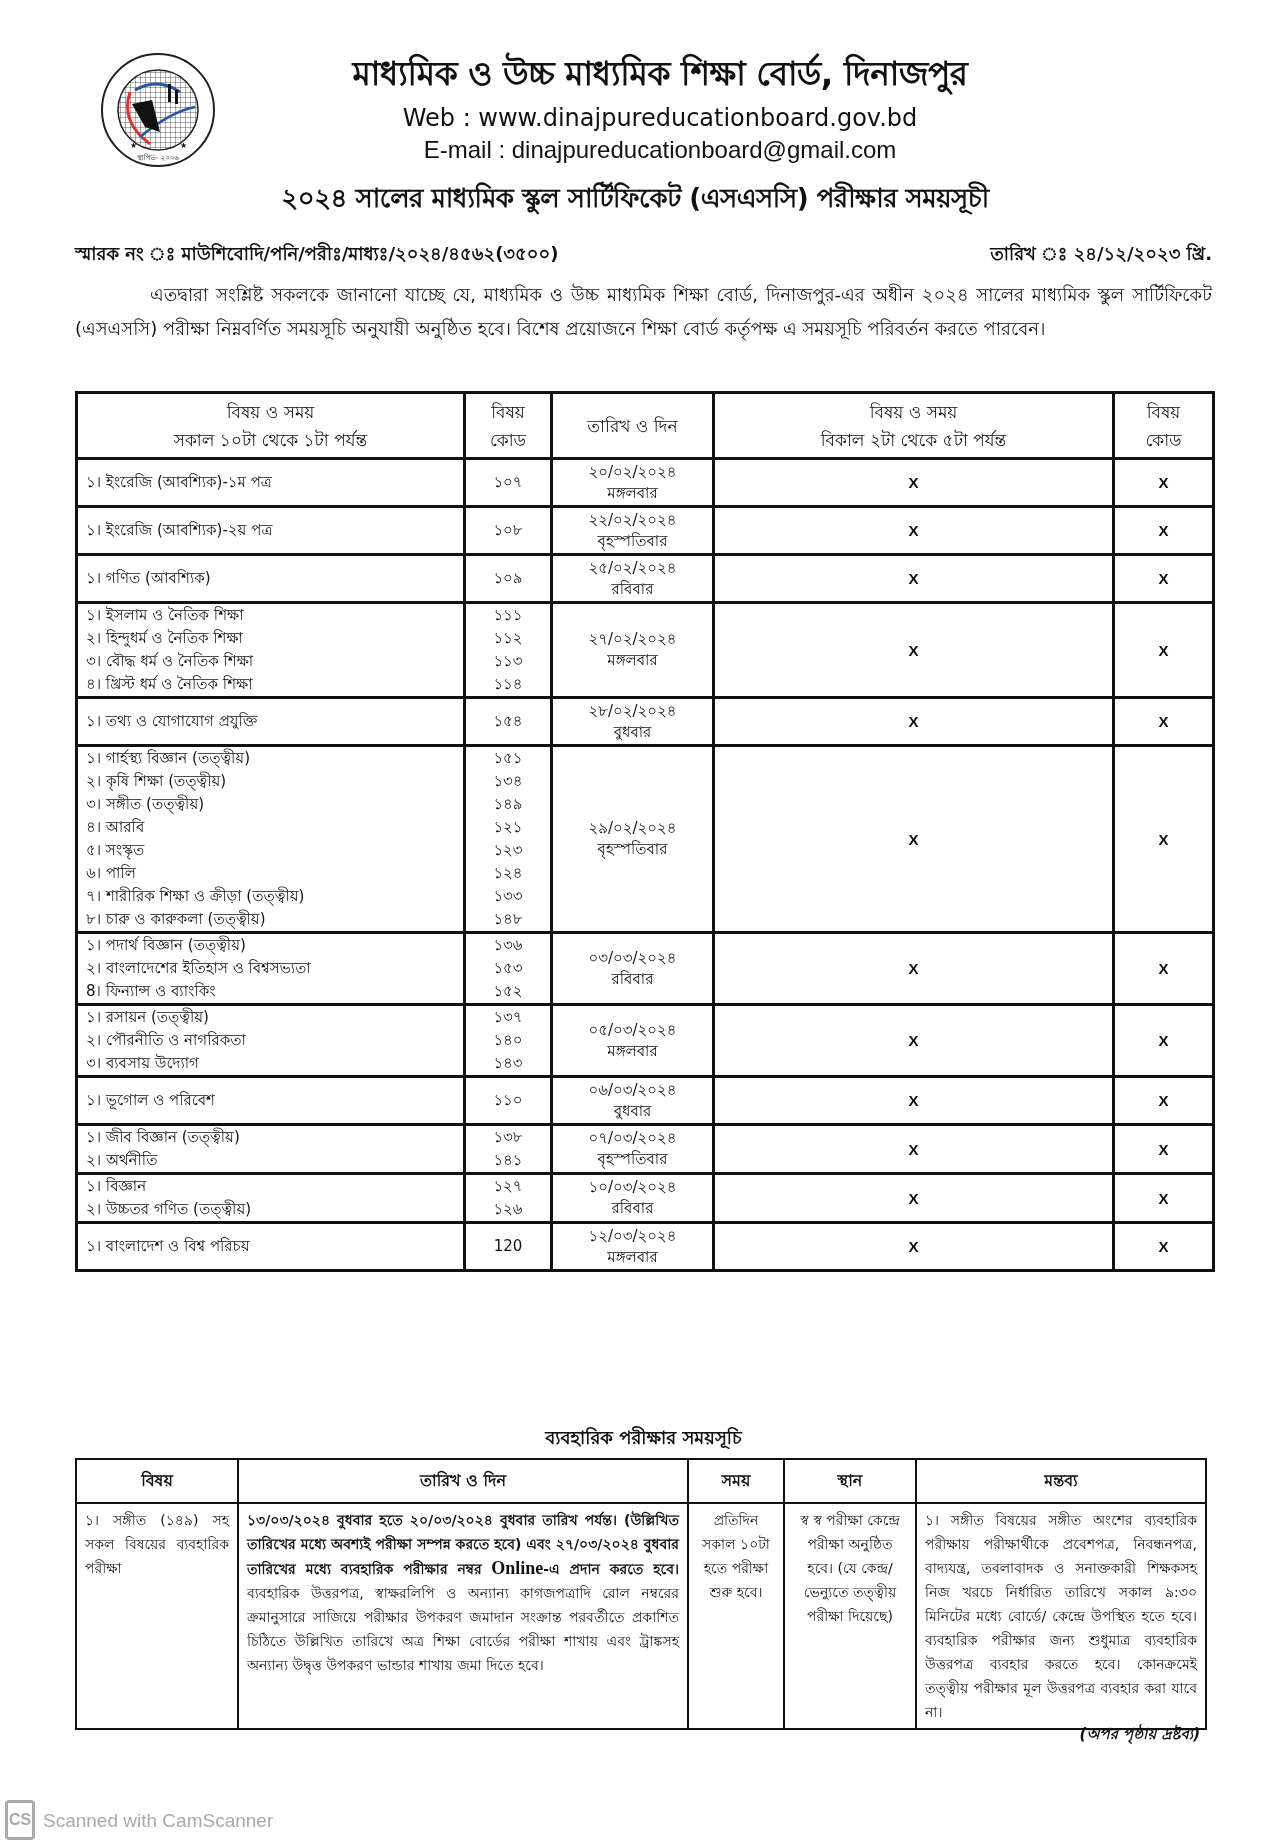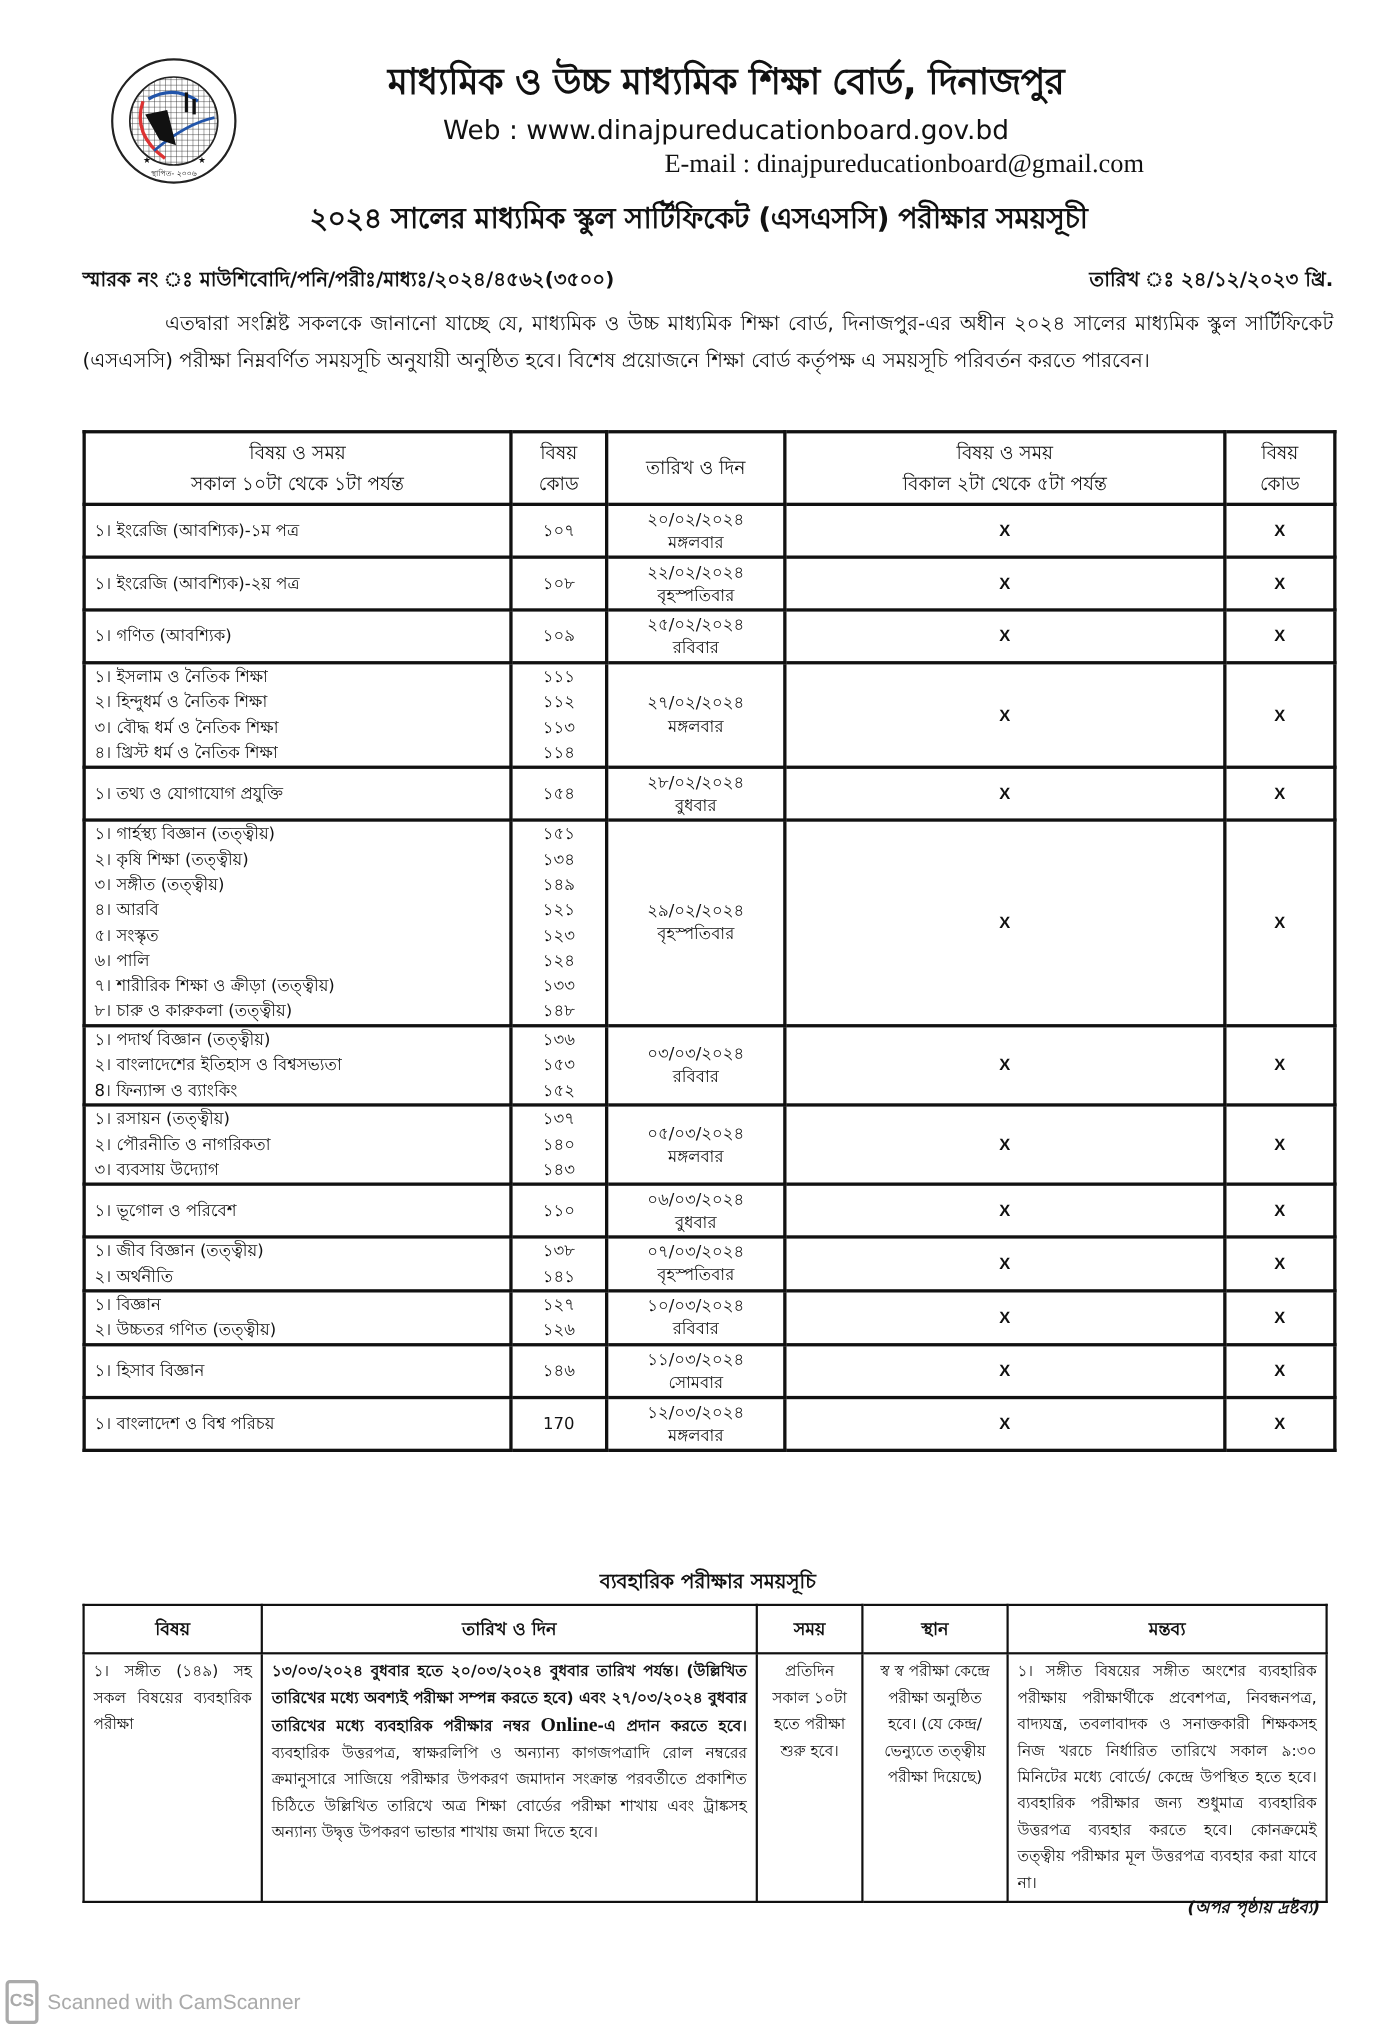--- a/index.html
+++ b/index.html
@@ -4,22 +4,22 @@
 <style>
   * { box-sizing: border-box; margin: 0; padding: 0; }
   html, body { width: 1270px; height: 1848px; background: #ffffff; overflow: hidden; }
   body { position: relative; font-family: "DejaVu Sans", "Liberation Sans", sans-serif; color: #111; }
 
   .logo { position: absolute; left: 100px; top: 52px; width: 116px; height: 116px; }
   .header-title { position: absolute; left: 280px; top: 48px; width: 760px; text-align: center;
     font-family: "DejaVu Sans", sans-serif; font-weight: bold; font-size: 33px; letter-spacing: -0.5px; }
   .header-web { position: absolute; left: 280px; top: 104px; width: 760px; text-align: center;
     font-family: "DejaVu Sans", sans-serif; font-size: 24px; }
-  .header-email { position: absolute; left: 280px; top: 136px; width: 760px; text-align: right;
-    font-family: Liberation Serif, serif; font-size: 24px; }
+  .header-email { position: absolute; left: 280px; top: 136px; width: 760px; text-align: center;
+    font-family: Liberation Sans, sans-serif; font-size: 24px; }
   .doc-title { position: absolute; left: 60px; top: 178px; width: 1150px; text-align: center;
     font-weight: bold; font-size: 26px; letter-spacing: -0.5px; }
 
   .memo { position: absolute; left: 75px; top: 240px; font-weight: bold; font-size: 18px; }
   .memo-date { position: absolute; right: 58px; top: 240px; font-weight: bold; font-size: 18px; }
   .intro { position: absolute; left: 75px; top: 278px; width: 1137px; font-size: 18px; line-height: 34px; text-align: justify; text-indent: 75px; }
 
   table.sched { position: absolute; left: 75px; top: 391px; width: 1137px; border-collapse: collapse; table-layout: fixed; }
   table.sched td, table.sched th { border: 3px solid #111; font-size: 15px; vertical-align: middle; }
   table.sched th { font-weight: normal; font-size: 17px; text-align: center; line-height: 28px; height: 66px; }
@@ -287,38 +287,24 @@
         </td>
         <td class="date">
           <div>১০/০৩/২০২৪</div>
           <div>রবিবার</div>
         </td>
         <td class="x">X</td>
         <td class="x">X</td>
       </tr>
       <tr class="single">
         <td class="subj">
-          <div>১। হিসাব বিজ্ঞান</div>
-        </td>
-        <td class="code">
-          <div>১৪৬</div>
-        </td>
-        <td class="date">
-          <div>১১/০৩/২০২৪</div>
-          <div>সোমবার</div>
-        </td>
-        <td class="x">X</td>
-        <td class="x">X</td>
-      </tr>
-      <tr class="single">
-        <td class="subj">
           <div>১। বাংলাদেশ ও বিশ্ব পরিচয়</div>
         </td>
         <td class="code">
-          <div>170</div>
+          <div>120</div>
         </td>
         <td class="date">
           <div>১২/০৩/২০২৪</div>
           <div>মঙ্গলবার</div>
         </td>
         <td class="x">X</td>
         <td class="x">X</td>
       </tr>
     </tbody>
 </table>

